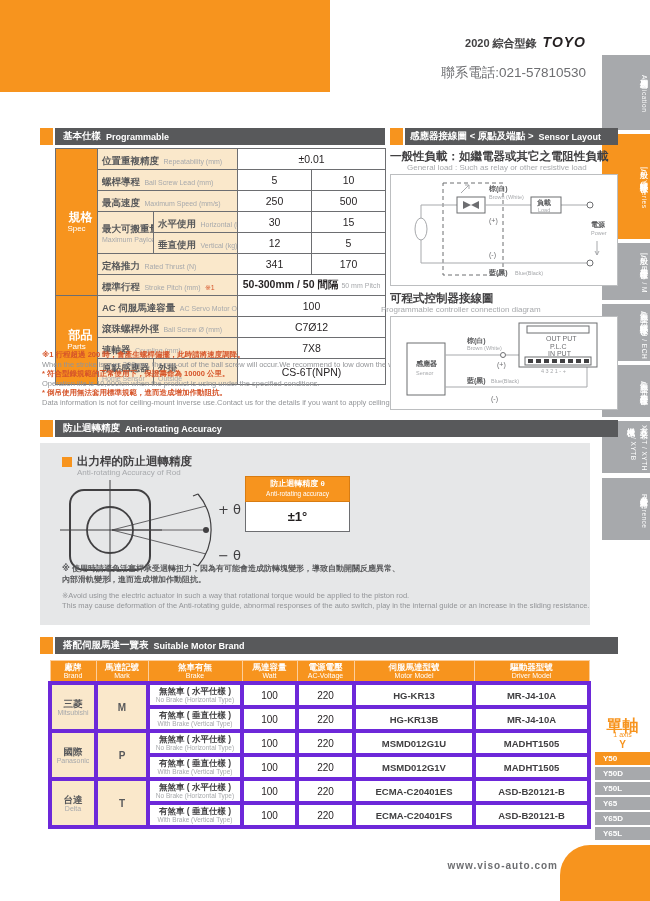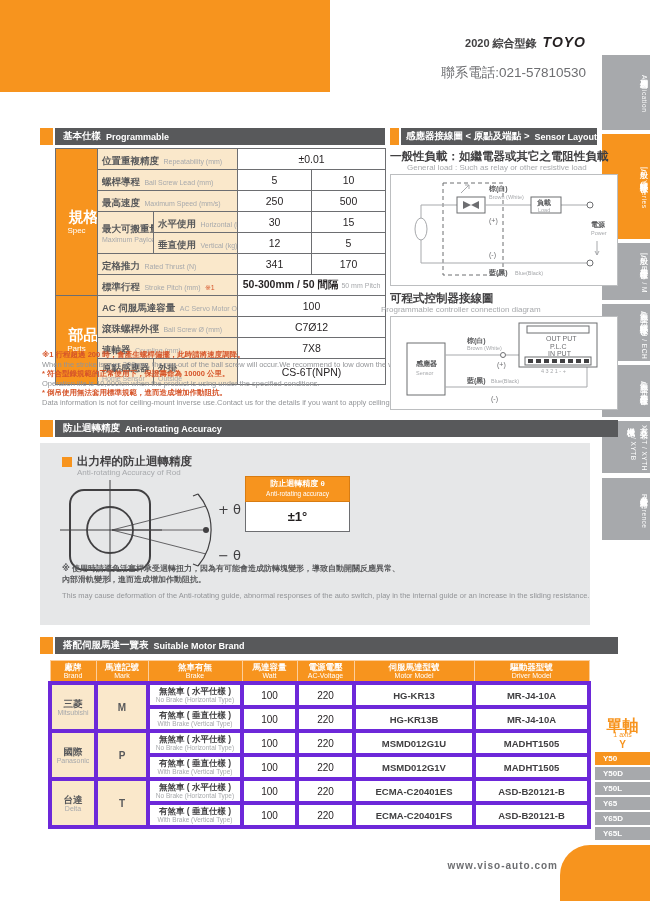--- a/index.html
+++ b/index.html
@@ -27,21 +27,21 @@
   .rail-tab{position:absolute;left:602px;width:48px;background:#A7A9AC;writing-mode:vertical-rl;text-orientation:mixed;
             text-align:center;color:#fff;display:flex;justify-content:center}
   .rail-tab.active{background:#F7941E}
   .rail-tab .vzh{font-size:8px;font-weight:bold;letter-spacing:1px;line-height:13px}
   .rail-tab .ven{font-size:6.5px;letter-spacing:.5px;line-height:11px}
 
   
   .spec-table{border-collapse:collapse;table-layout:fixed;width:330px;background:#fff}
   .spec-table td{border:1px solid #6D6E71;padding:1px 4px;height:17px;overflow:hidden;white-space:nowrap}
   td.side{background:#F7941E;color:#fff;text-align:center;vertical-align:middle;padding:0}
-  .side .szh{font-size:15px;font-weight:bold;line-height:1.1;width:16px;margin:0 auto;word-break:break-all}
+  .side .szh{font-size:12px;font-weight:bold;line-height:1.1;width:16px;margin:0 auto;word-break:break-all}
   .side .sen{font-size:8px}
   td.lab{background:#FAE8CB}
   .lab .zh{font-weight:bold;color:#58595B;font-size:9.5px}
   .lab .en{color:#A7A9AC;font-size:7px}
   .lab .mark{color:#D6552A;font-size:7px}
   td.val{text-align:center;font-size:10.5px;color:#231F20}
   .val .vnote{color:#A7A9AC;font-size:7px}
 
   .fnote{font-size:7.5px;line-height:9.5px;white-space:nowrap}
   .fnote .red{color:#D6552A;font-weight:bold}
@@ -223,21 +223,21 @@
 
   <div class="abs fnote" style="left:42px;top:350px">
     <div class="red">※1 行程超過 200 時，會產生螺桿偏擺，此時請將速度調降。</div>
     <div class="gray">When the stroke is over 200mm, the run-out of the ball screw will occur.We recommend to low down the working speed under this circumstances.</div>
     <div class="red">* 符合型錄規範的正常使用下，保證壽命為 10000 公里。</div>
     <div class="gray">Operation life is 10,000km when the product is using under the specified conditions.</div>
     <div class="red">* 倒吊使用無法套用標準規範，進而造成增加作動阻抗。</div>
     <div class="gray">Data information is not for ceiling-mount inverse use.Contact us for the details if you want to apply ceiling-mount inverse usage.</div>
   </div>
 
-  <div class="abs secbar" style="left:390px;top:128px;width:207px">
+  <div class="abs secbar" style="left:390px;top:128px;width:228px">
     <span class="sq"></span>
     <span class="bar" style="padding-left:5px">
         <span class="bzh">感應器接線圖 &lt; 原點及端點 &gt;</span>
         <span class="ben">Sensor Layout</span>
       </span>
   </div>
   <div class="abs h-zh" style="left:390px;top:149px">一般性負載：如繼電器或其它之電阻性負載</div>
   <div class="abs h-en" style="left:407px;top:163px">General load : Such as relay or other resistive load</div>
 
   <div class="abs diagram-box" style="left:390px;top:174px;width:228px;height:112px">
@@ -336,20 +336,21 @@
       <span class="a1">防止迴轉精度 θ</span>
       <span class="a2">Anti-rotating accuracy</span>
     </div>
     <div class="ab">±1°</div>
   </div>
 
   <div class="abs" style="left:62px;top:563px">
     <div class="note-zh">※ 使用時請避免活塞桿承受迴轉扭力，因為有可能會造成防轉塊變形，導致自動開關反應異常、</div>
     <div class="note-zh">內部滑軌變形，進而造成增加作動阻抗。</div>
     <div style="height:6px"></div>
+    <div class="note-en">※Avoid using the electric actuator in such a way that rotational torque would be applied to the piston rod.</div>
     <div class="note-en">This may cause deformation of the Anti-rotating guide, abnormal responses of the auto switch, play in the internal guide or an increase in the sliding resistance.</div>
   </div>
 
   <div class="abs secbar" style="left:40px;top:637px;width:578px">
     <span class="sq"></span>
     <span class="bar">
         <span class="bzh">搭配伺服馬達一覽表</span>
         <span class="ben">Suitable Motor Brand</span>
       </span>
   </div>

